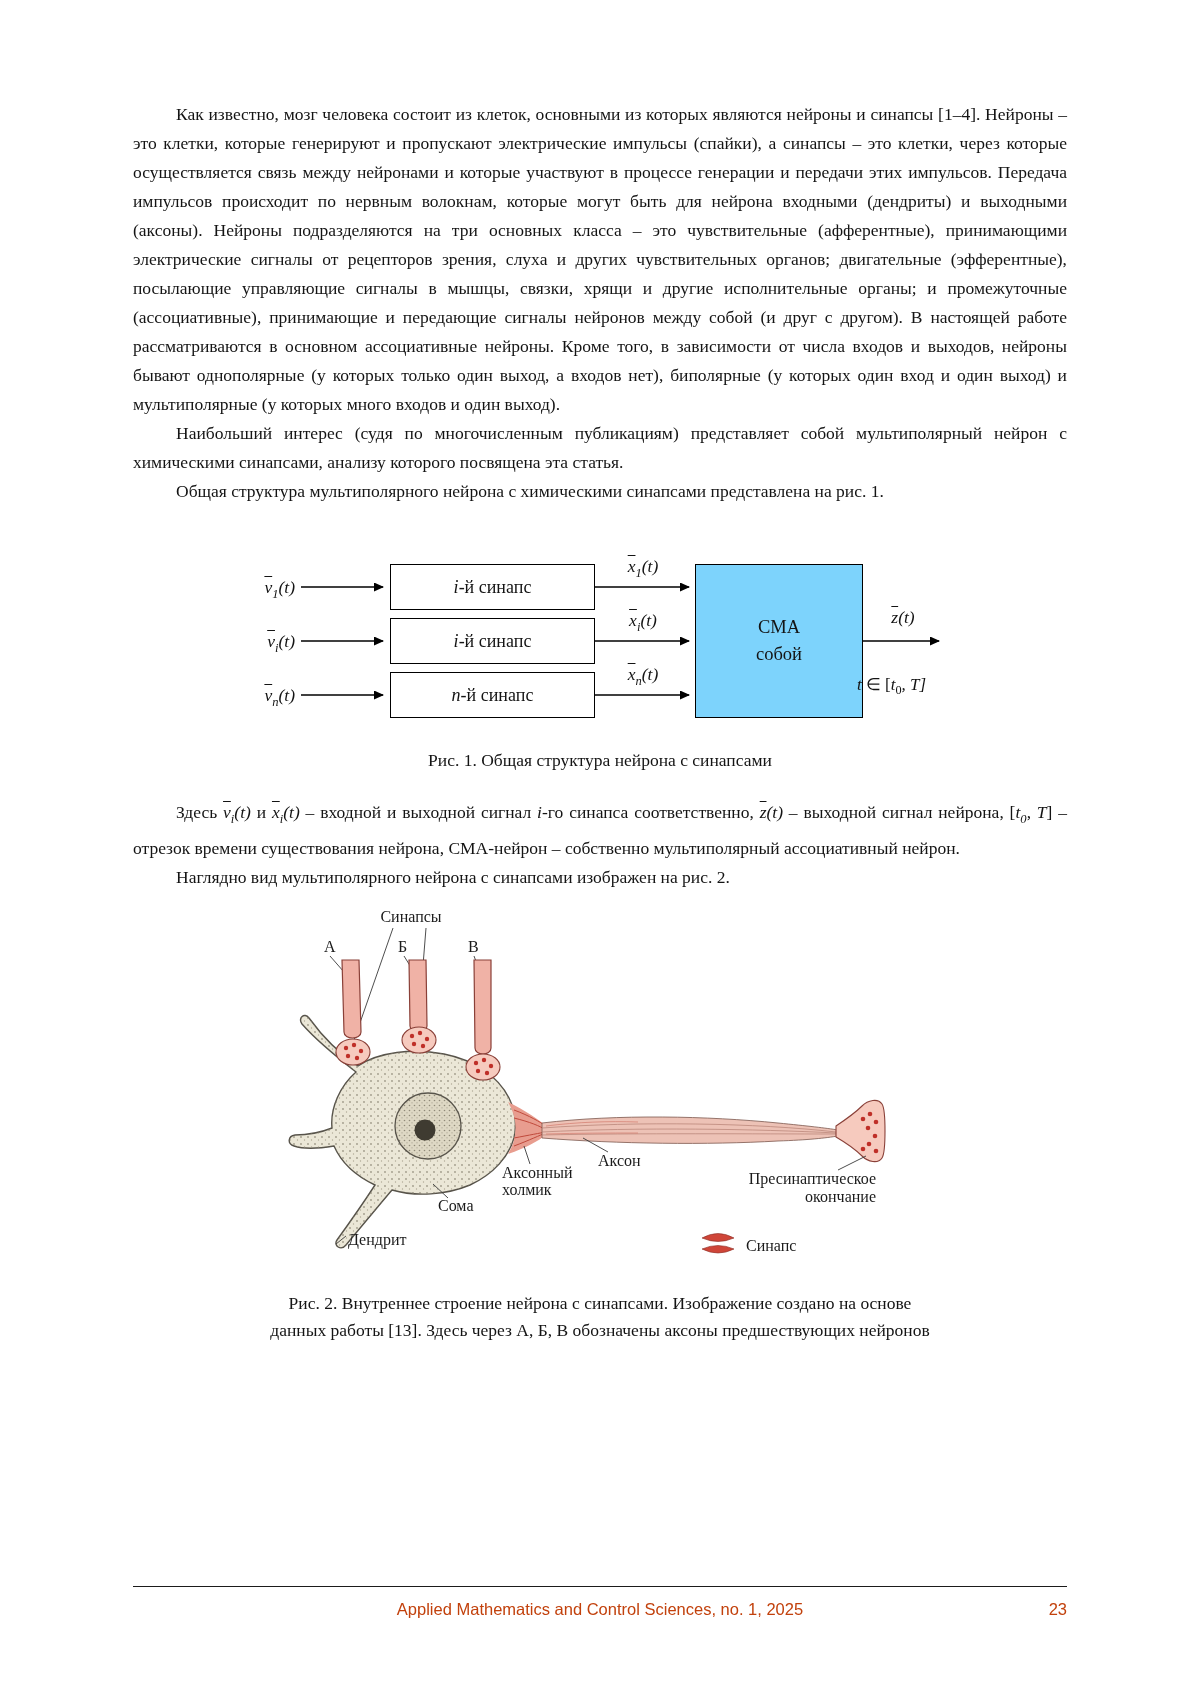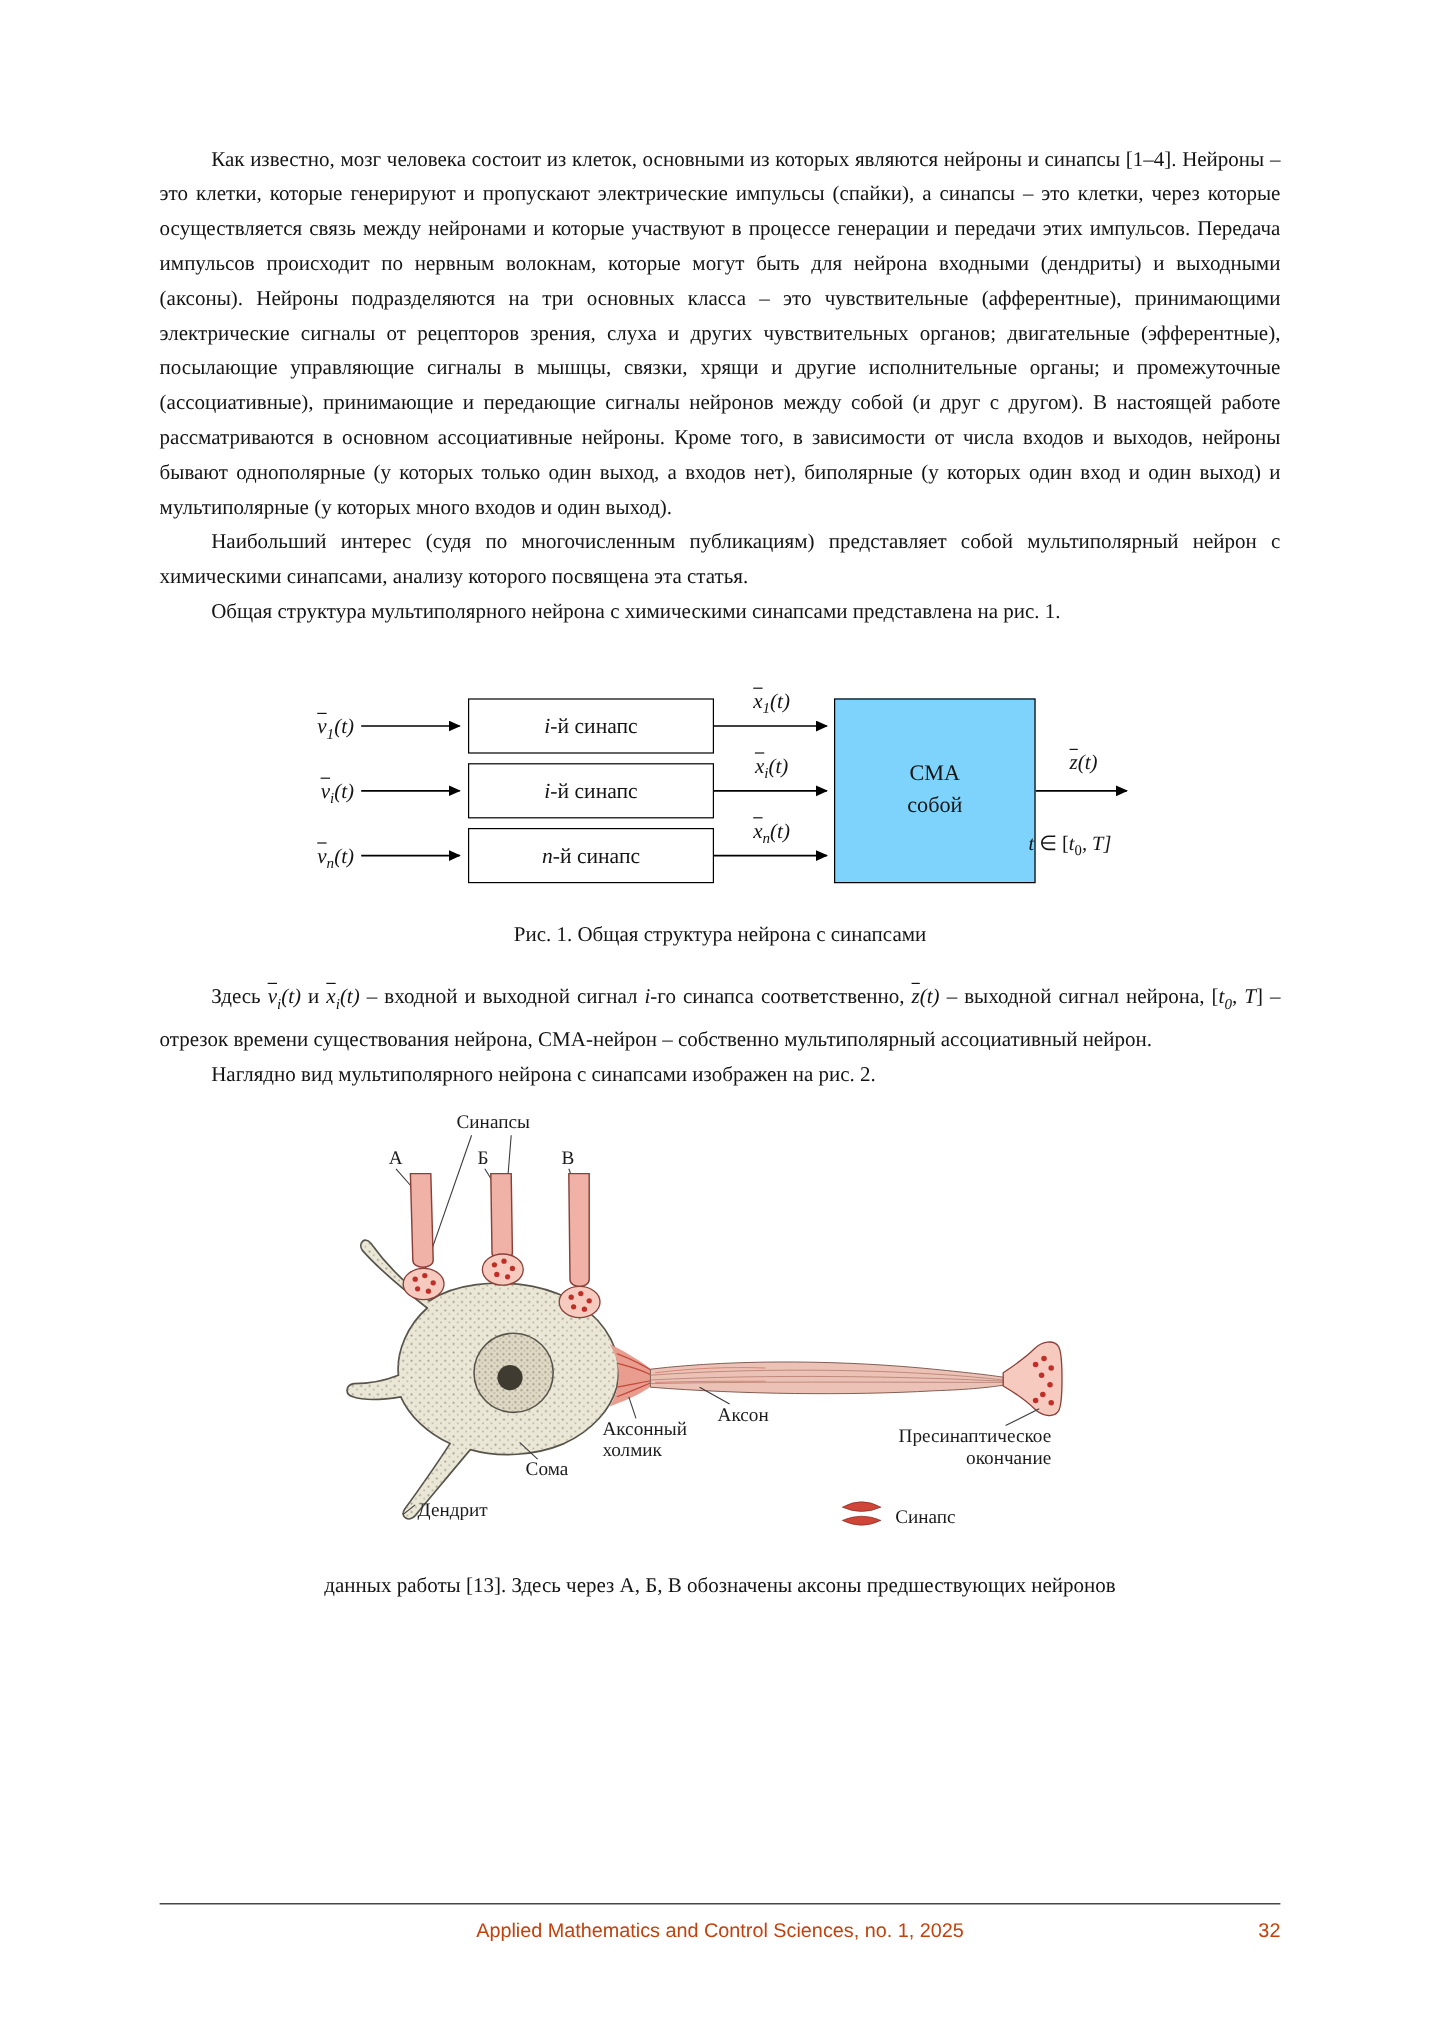--- a/index.html
+++ b/index.html
@@ -11,21 +11,21 @@
   }
   .content { position:absolute; left:133px; top:76px; width:934px; }
 
   
   .running-head {
     text-align:center; font-family:"Liberation Sans", sans-serif;
     font-size:17px; padding-bottom:9px; border-bottom:1.5px solid #1b1b1b;
   }
 
   
-  .body-text { margin-top:42px; font-size:17.5px; line-height:29px; text-align:justify; }
+  .body-text { margin-top:24px; font-size:17.5px; line-height:29px; text-align:justify; }
   .para { text-indent:43px; }
   .it { font-style:italic; }
   .mvar { font-style:italic; }
   .ov { text-decoration:overline; }
   sub { font-size:72%; }
 
   
   figure { margin:0; }
   .fig1-wrap { margin-top:42px; }
   .fig1 { position:relative; height:185px; }
@@ -245,26 +245,27 @@
           <text class="svglab" x="224" y="291">холмик</text>
           <text class="svglab" x="320" y="262">Аксон</text>
           <text class="svglab" x="160" y="307">Сома</text>
           <text class="svglab" x="70" y="341">Дендрит</text>
           <text class="svglab" x="598" y="280" text-anchor="end">Пресинаптическое</text>
           <text class="svglab" x="598" y="298" text-anchor="end">окончание</text>
           <text class="svglab" x="468" y="347">Синапс</text>
         </svg>
 
         <figcaption class="fig-caption fig2-cap">
+          <div>Рис. 2.  Внутреннее строение нейрона с синапсами. Изображение создано на основе</div>
           <div>данных работы [13]. Здесь через А, Б, В обозначены аксоны предшествующих нейронов</div>
         </figcaption>
       </figure>
 
     </main>
   </div>
 
   <footer class="page-footer">
     <div class="footer-row">
       <span>Applied Mathematics and Control Sciences, no. 1, 2025</span>
-      <span class="pagenum">32</span>
+      <span class="pagenum">23</span>
     </div>
   </footer>
 </div>
 
 </body></html>

